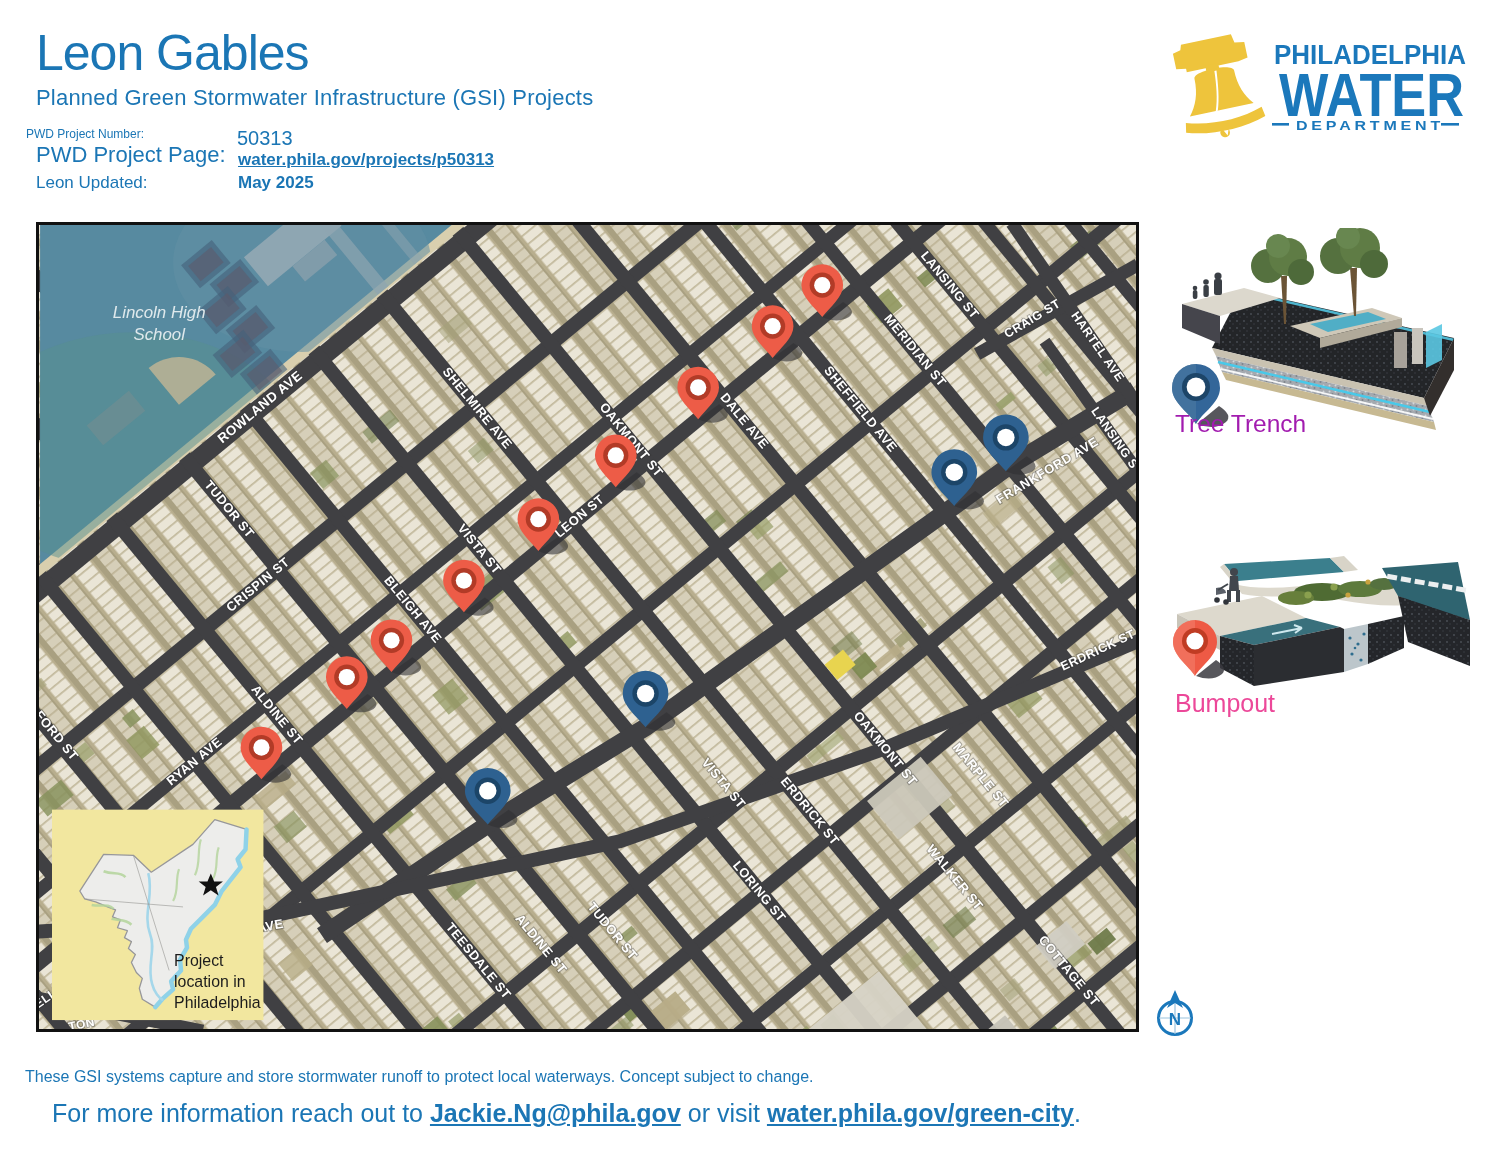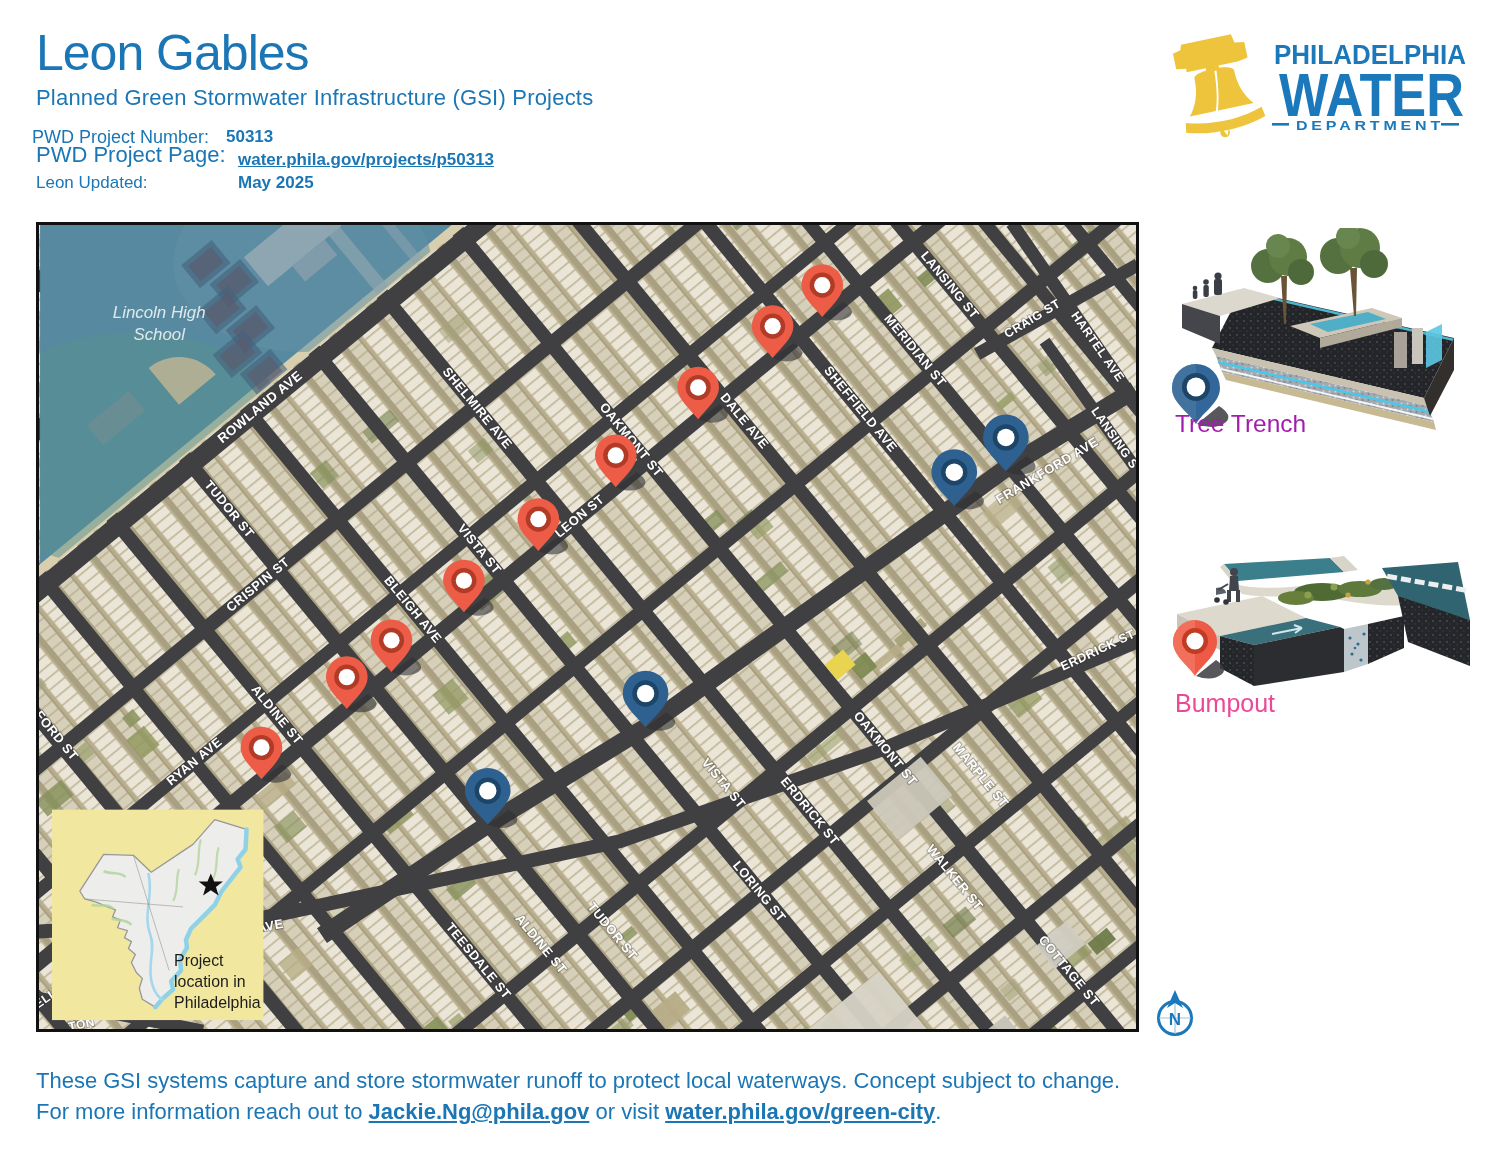--- a/index.html
+++ b/index.html
@@ -4,22 +4,22 @@
 html,body{margin:0;padding:0;width:1500px;height:1159px;background:#fff;font-family:"Liberation Sans",sans-serif;overflow:hidden;position:relative}
 .abs{position:absolute}
 .blue{color:#1b76b5}
 </style></head>
 <body>
 
 <div class="abs blue" style="left:36px;top:24px;font-size:50px;font-weight:normal;letter-spacing:-1px">Leon Gables</div>
 
 <div class="abs blue" style="left:36px;top:85px;font-size:22px;font-weight:normal;letter-spacing:0.2px">Planned Green Stormwater Infrastructure (GSI) Projects</div>
 
-<div class="abs blue" style="left:32px;top:127px;font-size:18px">PWD Project Number:</div>
-<div class="abs blue" style="left:226px;top:127px;font-size:17px;font-weight:bold">50313</div>
+<div class="abs blue" style="left:26px;top:127px;font-size:12px">PWD Project Number:</div>
+<div class="abs blue" style="left:237px;top:127px;font-size:20px;font-weight:normal">50313</div>
 
 <div class="abs blue" style="left:36px;top:142px;font-size:22px">PWD Project Page:</div>
 <div class="abs blue" style="left:238px;top:150px;font-size:17px;font-weight:bold;text-decoration:underline">water.phila.gov/projects/p50313</div>
 
 <div class="abs blue" style="left:36px;top:173px;font-size:17px">Leon Updated:</div>
 <div class="abs blue" style="left:238px;top:173px;font-size:17px;font-weight:bold">May 2025</div>
 
 <svg class="abs" style="left:1168px;top:24px" width="300" height="114" viewBox="0 0 300 114">
 
 <g transform="translate(47,54) rotate(-12) scale(0.88)" fill="#eec43c">
@@ -843,14 +843,14 @@
 
 <div class="abs" style="left:1175px;top:689px;font-size:25px;color:#ec4899">Bumpout</div>
 
 <svg class="abs" style="left:1152px;top:988px" width="46" height="50" viewBox="0 0 46 50">
 <circle cx="23" cy="30" r="16.5" fill="none" stroke="#1b78bb" stroke-width="3"></circle>
 <path d="M23 30 L23 14 M23 30 L23 46 M7 30 L39 30" stroke="#9bc4de" stroke-width="1.2"></path>
 <path d="M23 2 L31 20 L23 15 L15 20 Z" fill="#1b78bb"></path>
 <text x="23" y="36.5" font-family="Liberation Sans, sans-serif" font-size="17" font-weight="bold" fill="#1b78bb" text-anchor="middle">N</text>
 </svg>
 
-<div class="abs blue" style="left:36px;top:1068px;font-size:22px">These GSI systems capture and store stormwater runoff to protect local waterways. Concept subject to change.</div>
-
-<div class="abs blue" style="left:36px;top:1099px;font-size:22px">For more information reach out to <b style="text-decoration:underline">Jackie.Ng@phila.gov</b> or visit <b style="text-decoration:underline">water.phila.gov/green-city</b>.</div>
+<div class="abs blue" style="left:25px;top:1068px;font-size:16px">These GSI systems capture and store stormwater runoff to protect local waterways. Concept subject to change.</div>
+
+<div class="abs blue" style="left:52px;top:1099px;font-size:25px">For more information reach out to <b style="text-decoration:underline">Jackie.Ng@phila.gov</b> or visit <b style="text-decoration:underline">water.phila.gov/green-city</b>.</div>
 </body></html>

